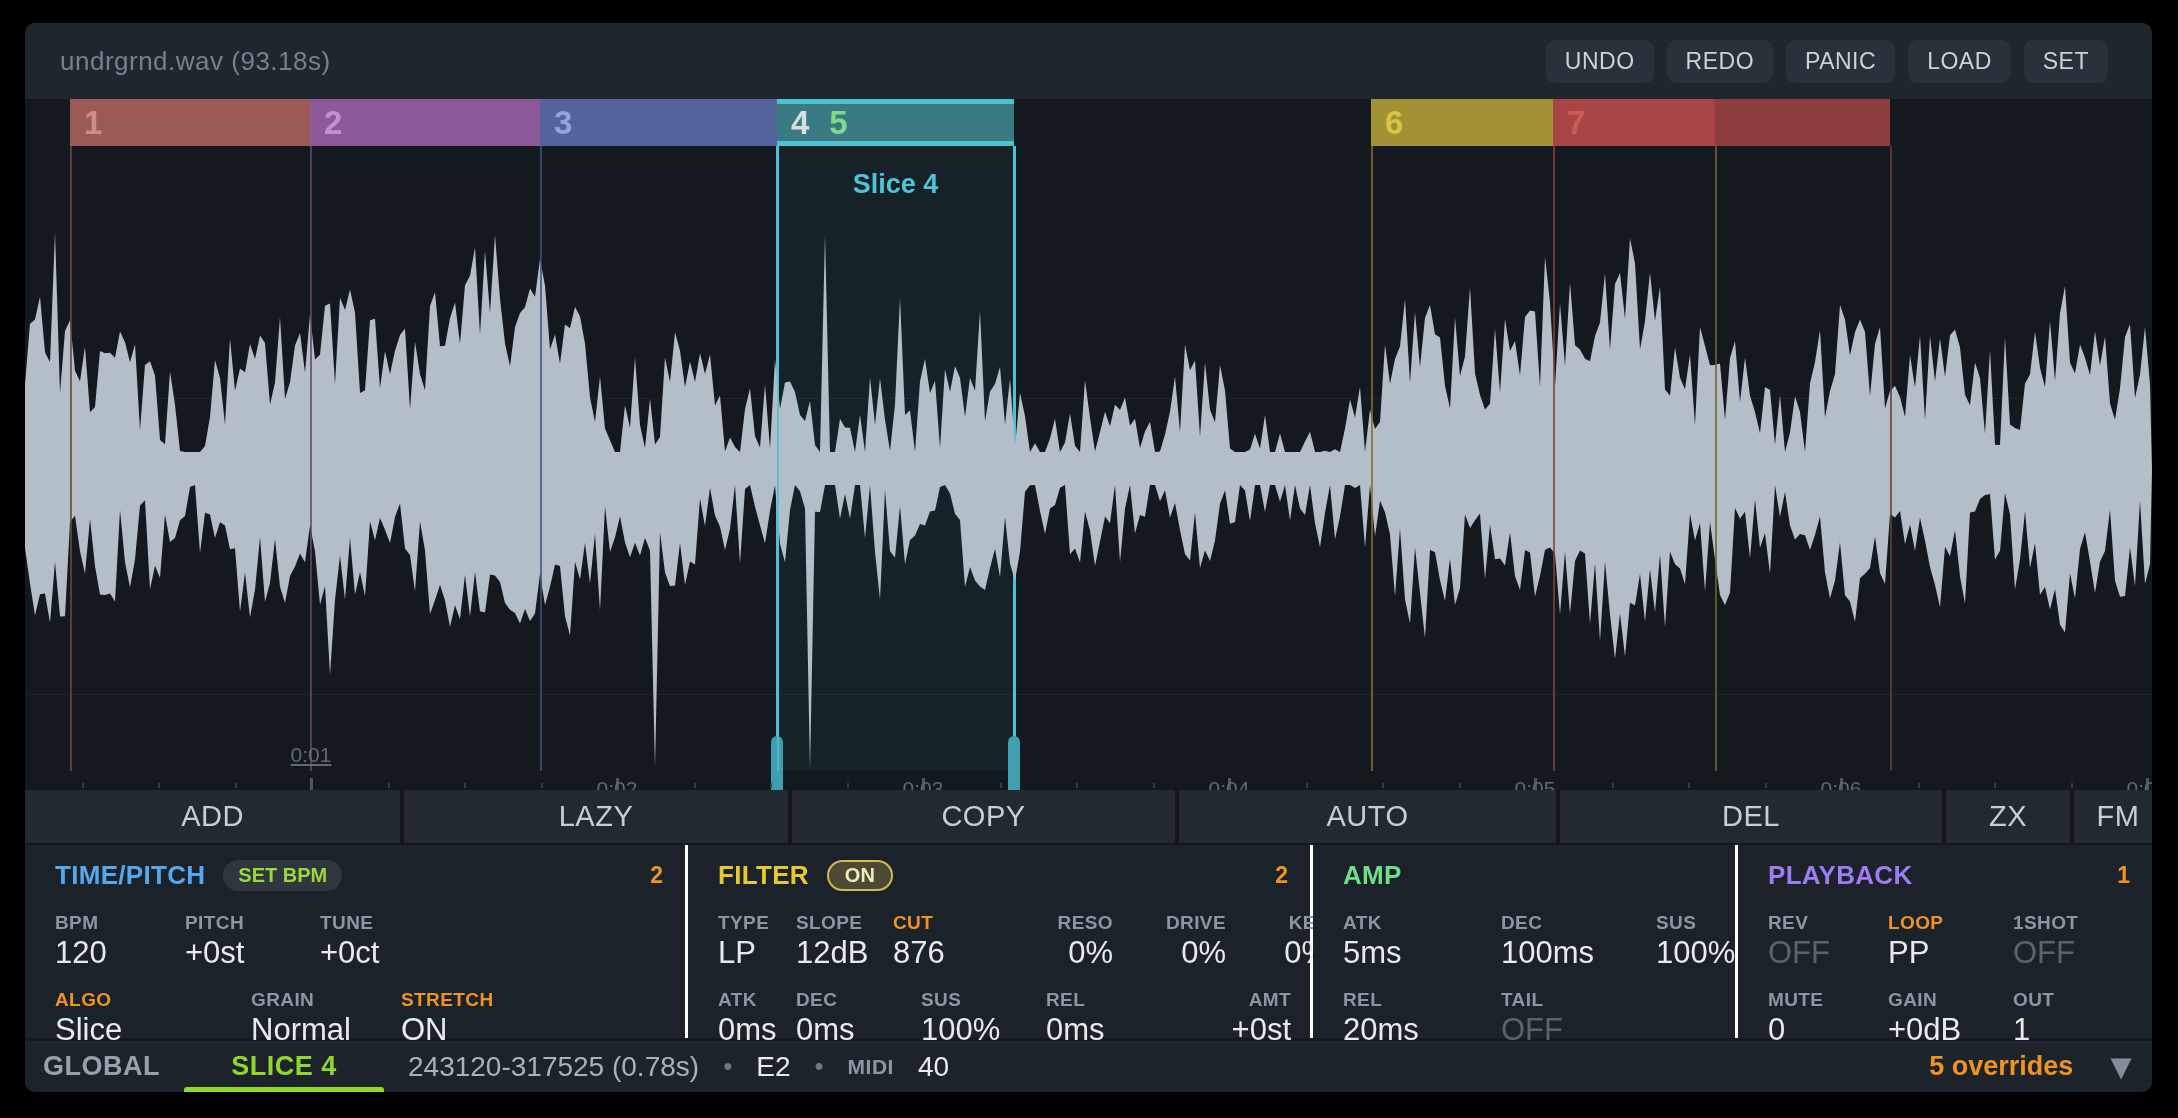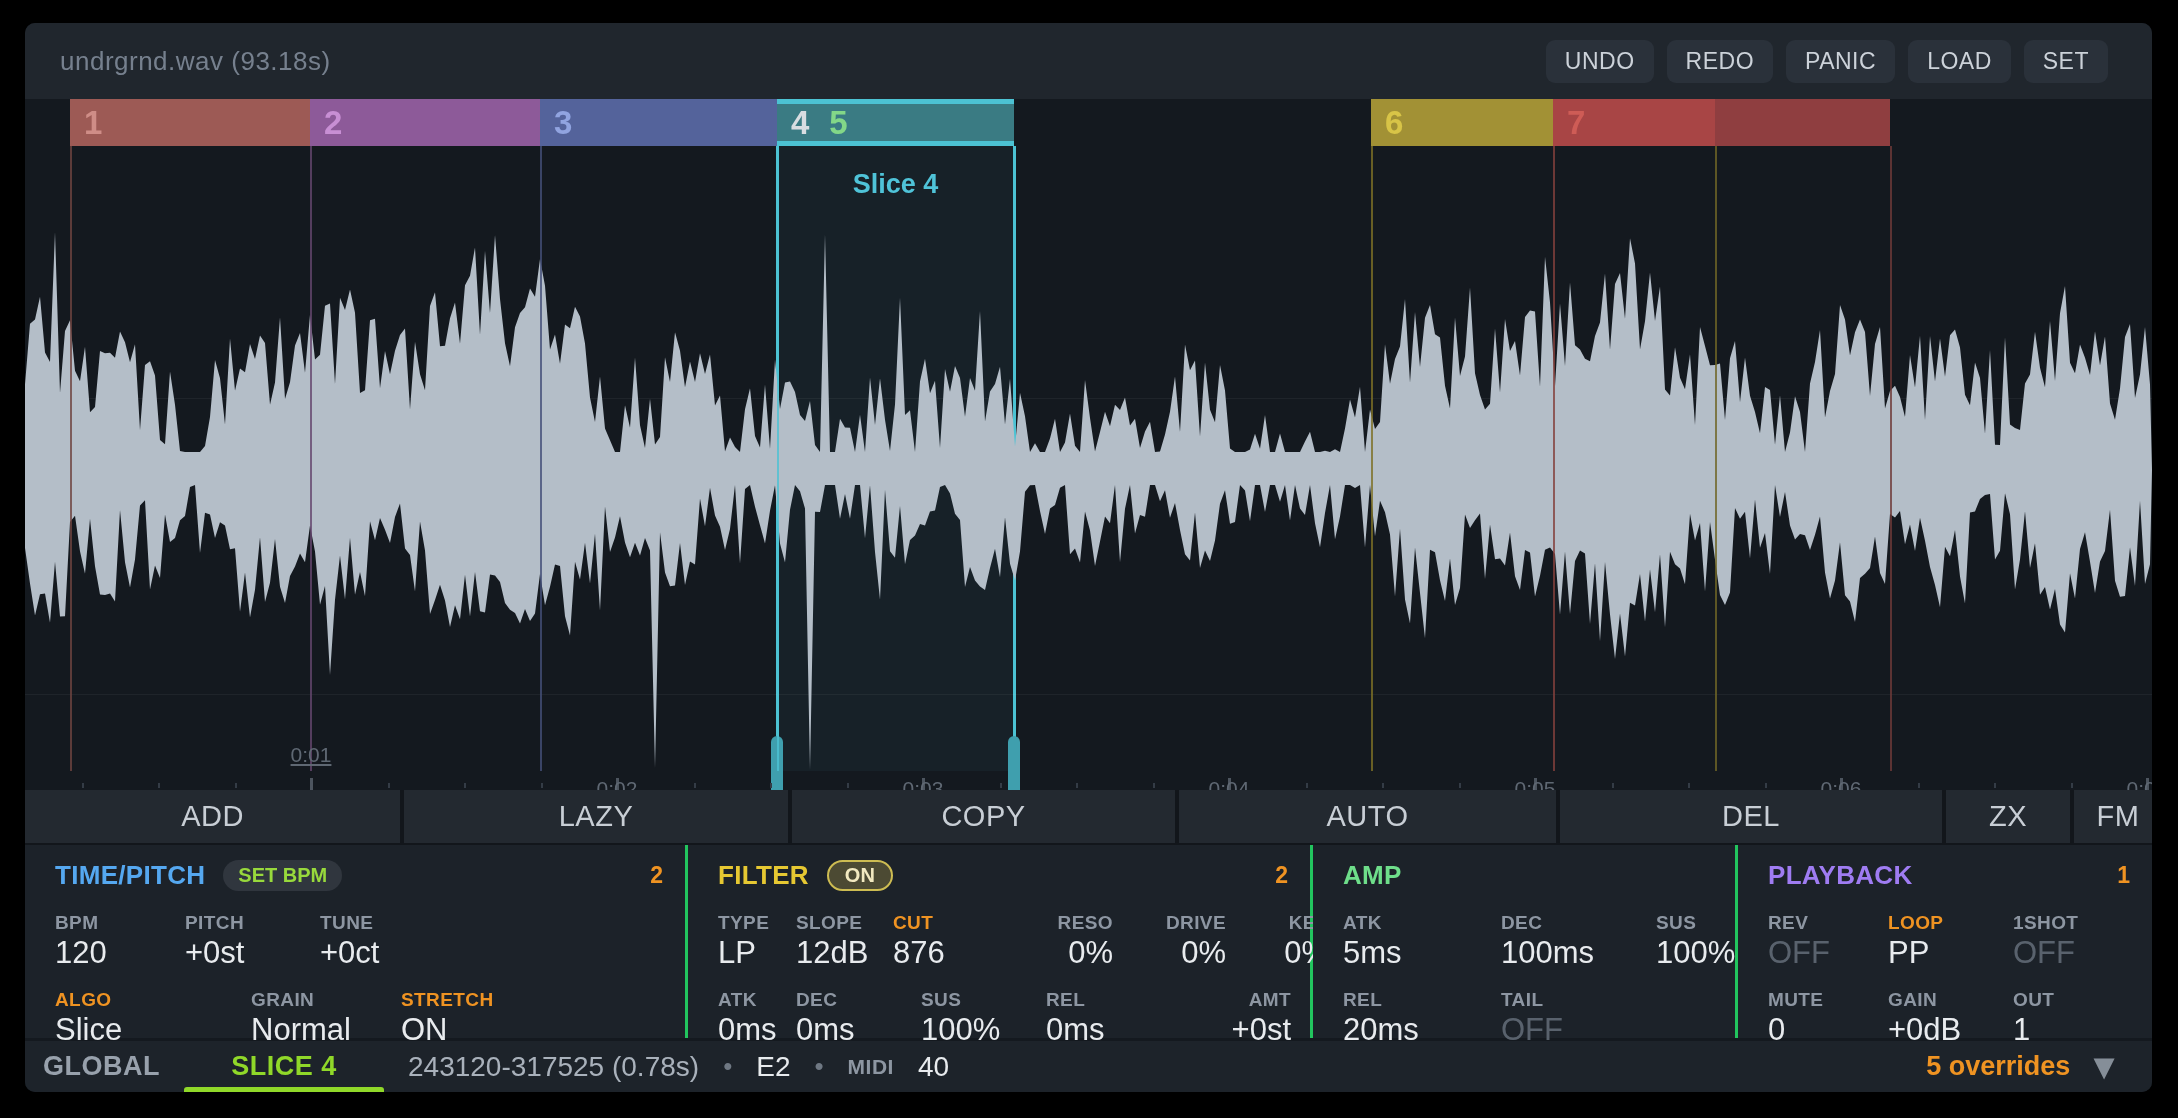--- a/index.html
+++ b/index.html
@@ -30,21 +30,21 @@
   .ruler-tick{position:absolute;width:3px;height:13px;background:#4d555f;}
   .ruler-dot{position:absolute;width:2px;height:5px;background:#343c46;}
   .ruler-label{position:absolute;width:90px;margin-left:-45px;text-align:center;
                font-size:21px;color:#5f6873;}
   
   .actions{position:absolute;left:0;top:767px;width:100%;height:55px;background:#12161b;
            display:flex;gap:4px;}
   .abtn{height:53px;background:#232930;color:#c8ced5;font-size:29px;letter-spacing:.5px;
         display:flex;align-items:center;justify-content:center;flex:none;}
   
-  .panels{position:absolute;left:0;top:822px;width:100%;height:193px;background:#22c55e;
+  .panels{position:absolute;left:0;top:822px;width:100%;height:193px;background:#ffffff;
           display:flex;gap:3px;}
   .panel{background:#1c2229;height:100%;box-sizing:border-box;padding:12px 22px 0 30px;flex:none;}
   .phead{display:flex;align-items:center;height:36px;}
   .ptitle{font-size:26px;font-weight:bold;letter-spacing:.3px;}
   .pill{margin-left:18px;font-size:20px;font-weight:bold;border-radius:16px;padding:4px 15px;}
   .pill.green{background:#30363e;color:#98d93c;}
   .pill.yellow{background:#4c4a33;color:#f2e9c0;border:2px solid #cdbc52;padding:2px 16px;}
   .pcount{margin-left:auto;font-size:23px;font-weight:bold;color:#ef9322;}
   .prow{display:flex;margin-top:19px;}
   .pcell{flex:none;}
@@ -58,21 +58,21 @@
              display:flex;align-items:center;}
   .sb-left{display:flex;align-items:center;gap:24px;margin-left:18px;}
   .tab{font-size:27px;font-weight:bold;color:#98a1ac;letter-spacing:.5px;}
   .tab.active{color:#90d829;position:relative;width:200px;text-align:center;}
   .tab-underline{position:absolute;left:0;right:0;bottom:-12px;height:7px;background:#90d829;
                  border-radius:3px;}
   .sb-range{font-size:28px;color:#a9b1bb;}
   .sb-dot{font-size:26px;color:#6f7883;}
   .sb-val{font-size:28px;color:#e8ebee;}
   .sb-midi{font-size:21px;font-weight:bold;color:#8d96a2;letter-spacing:.5px;}
-  .sb-right{margin-left:auto;margin-right:30px;display:flex;align-items:center;gap:16px;}
+  .sb-right{margin-left:auto;margin-right:13px;display:flex;align-items:center;gap:30px;}
   .overrides{font-size:27px;font-weight:bold;color:#ef9322;}
   .expander{font-size:36px;color:#858e98;line-height:1;}
 </style>
 </head>
 <body>
 
 <div class="stage">
   <div class="window">
 
     <div class="topbar">

